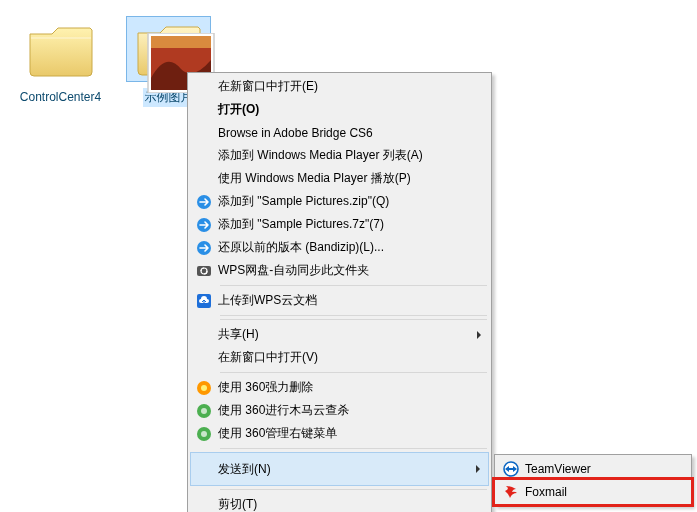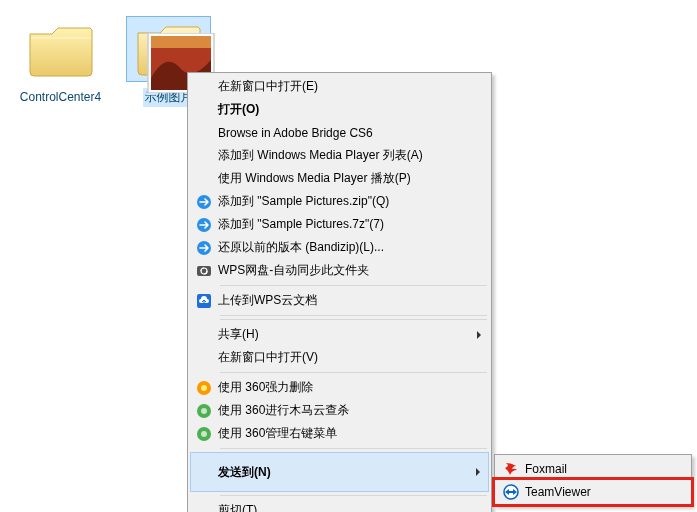--- a/index.html
+++ b/index.html
@@ -75,21 +75,21 @@
     margin: 3px 2px 3px 30px;
   }
   .submenu-arrow {
     position: absolute;
     right: 8px; top: 50%; transform: translateY(-50%);
     width: 0; height: 0;
     border-left: 4px solid #333;
     border-top: 4px solid transparent;
     border-bottom: 4px solid transparent;
   }
-  .menu-row.hover { background: #d8eaf9; border: 1px solid #a9cdee; height:40px; padding-right:29px;font-weight:bold;}
+  .menu-row.hover { background: #d8eaf9; border: 1px solid #a9cdee; height:34px; padding-right:29px;}
   .menu-row.hover .menu-icon-col{ width:27px; }
 
   
   .submenu {
     position: absolute;
     background: #f0f0f0;
     border: 1px solid #a0a0a0;
     padding: 2px;
     box-shadow: 3px 3px 3px rgba(0,0,0,.2);
   }
@@ -271,30 +271,30 @@
         <span class="menu-label">剪切(T)</span>
       </div>
     </div>
 </div>
 
 <div class="submenu" id="submenu" style="left:494px; top:454px; width:198px;">
   <div id="subbody">
       <div class="menu-row">
         <div class="menu-icon-col">
           <svg viewBox="0 0 16 16">
-            <path d="M3 2 Q8 2 13 5 Q10 5 9 8 Q12 7 14 9 Q9 9 7 14 Q5 9 2 7 Q5 6 5 4 Q4 3 3 2 Z" fill="#e2231a"></path>
-          </svg>
-        </div>
-        <span class="menu-label">Foxmail</span>
-      </div>
-      <div class="menu-row">
-        <div class="menu-icon-col">
-          <svg viewBox="0 0 16 16">
             <circle cx="8" cy="8" r="7" fill="#fff" stroke="#0b66c3" stroke-width="1.6"></circle>
             <path d="M2 8 L6 5 L6 7 L10 7 L10 5 L14 8 L10 11 L10 9 L6 9 L6 11 Z" fill="#0b66c3"></path>
           </svg>
         </div>
         <span class="menu-label">TeamViewer</span>
       </div>
+      <div class="menu-row">
+        <div class="menu-icon-col">
+          <svg viewBox="0 0 16 16">
+            <path d="M3 2 Q8 2 13 5 Q10 5 9 8 Q12 7 14 9 Q9 9 7 14 Q5 9 2 7 Q5 6 5 4 Q4 3 3 2 Z" fill="#e2231a"></path>
+          </svg>
+        </div>
+        <span class="menu-label">Foxmail</span>
+      </div>
     </div>
 </div>
 
 <div class="red-box" style="left:492px; top:477px; width:202px; height:30px;"></div>
 
 </body></html>

